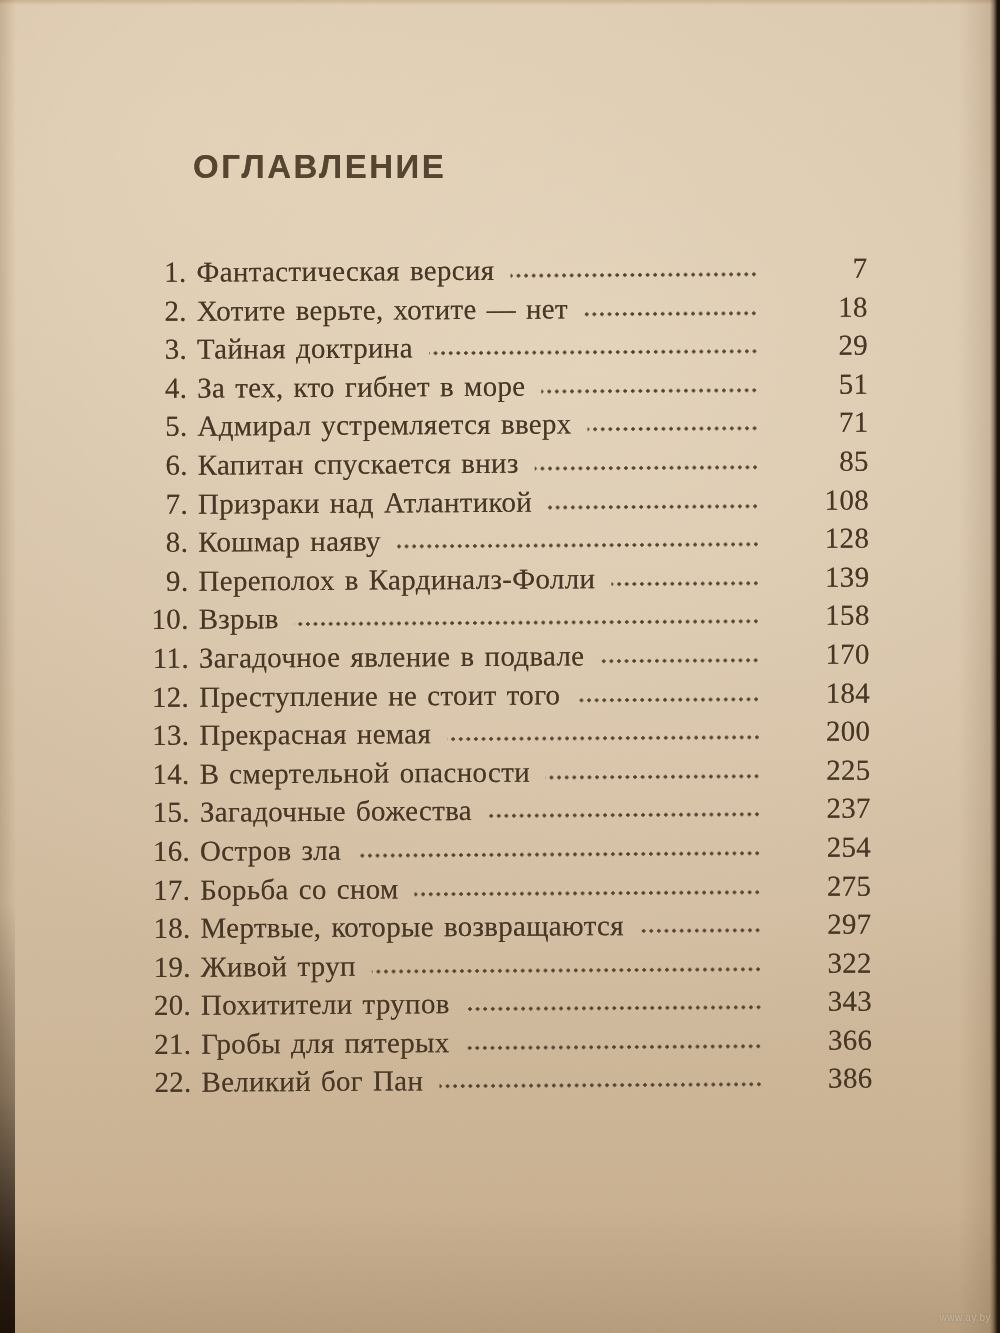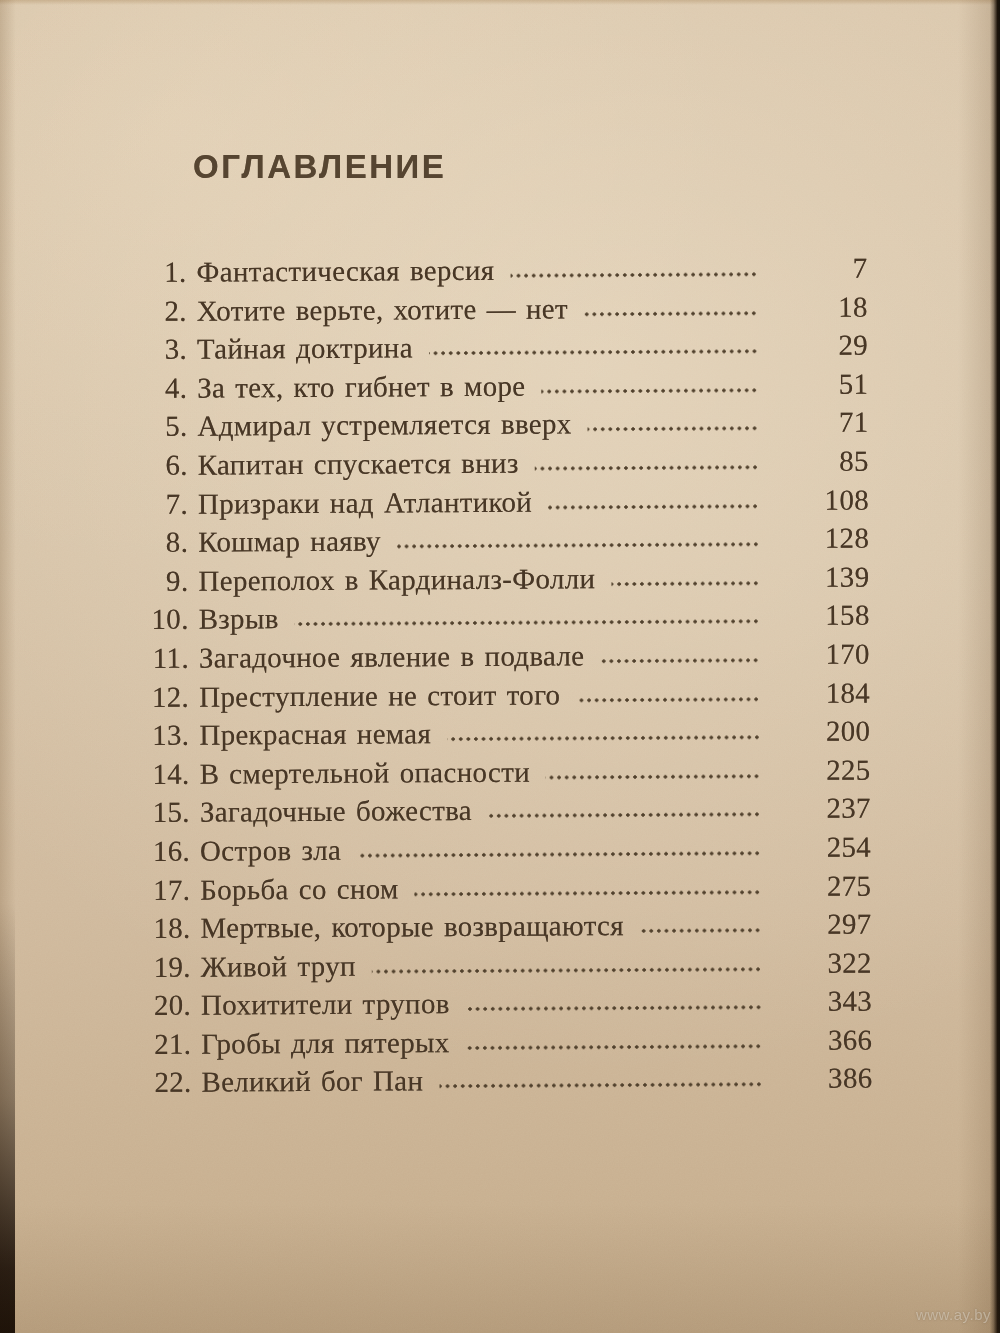--- a/index.html
+++ b/index.html
@@ -67,21 +67,21 @@
     background-image:radial-gradient(circle, #50402c 1.45px, rgba(80,64,44,0) 1.95px);
     background-size:7.6px 8px;
     background-repeat:repeat-x;
     background-position:right center;
   }
   .pnum{flex:0 0 82px;text-align:right;}
   .grain{position:absolute;inset:0;mix-blend-mode:soft-light;opacity:0.55;pointer-events:none;}
   .watermark{
     position:absolute;right:9px;bottom:10px;
     font-family:"Liberation Sans","DejaVu Sans",sans-serif;
-    font-size:15px;letter-spacing:0.5px;
+    font-size:10px;letter-spacing:0.5px;
     color:rgba(245,240,230,0.42);
     text-shadow:0 0 2px rgba(110,90,65,0.5);
   }
 </style>
 </head>
 <body>
 
 <div class="photo">
 
   <svg class="grain" width="1000" height="1333" xmlns="http://www.w3.org/2000/svg">

